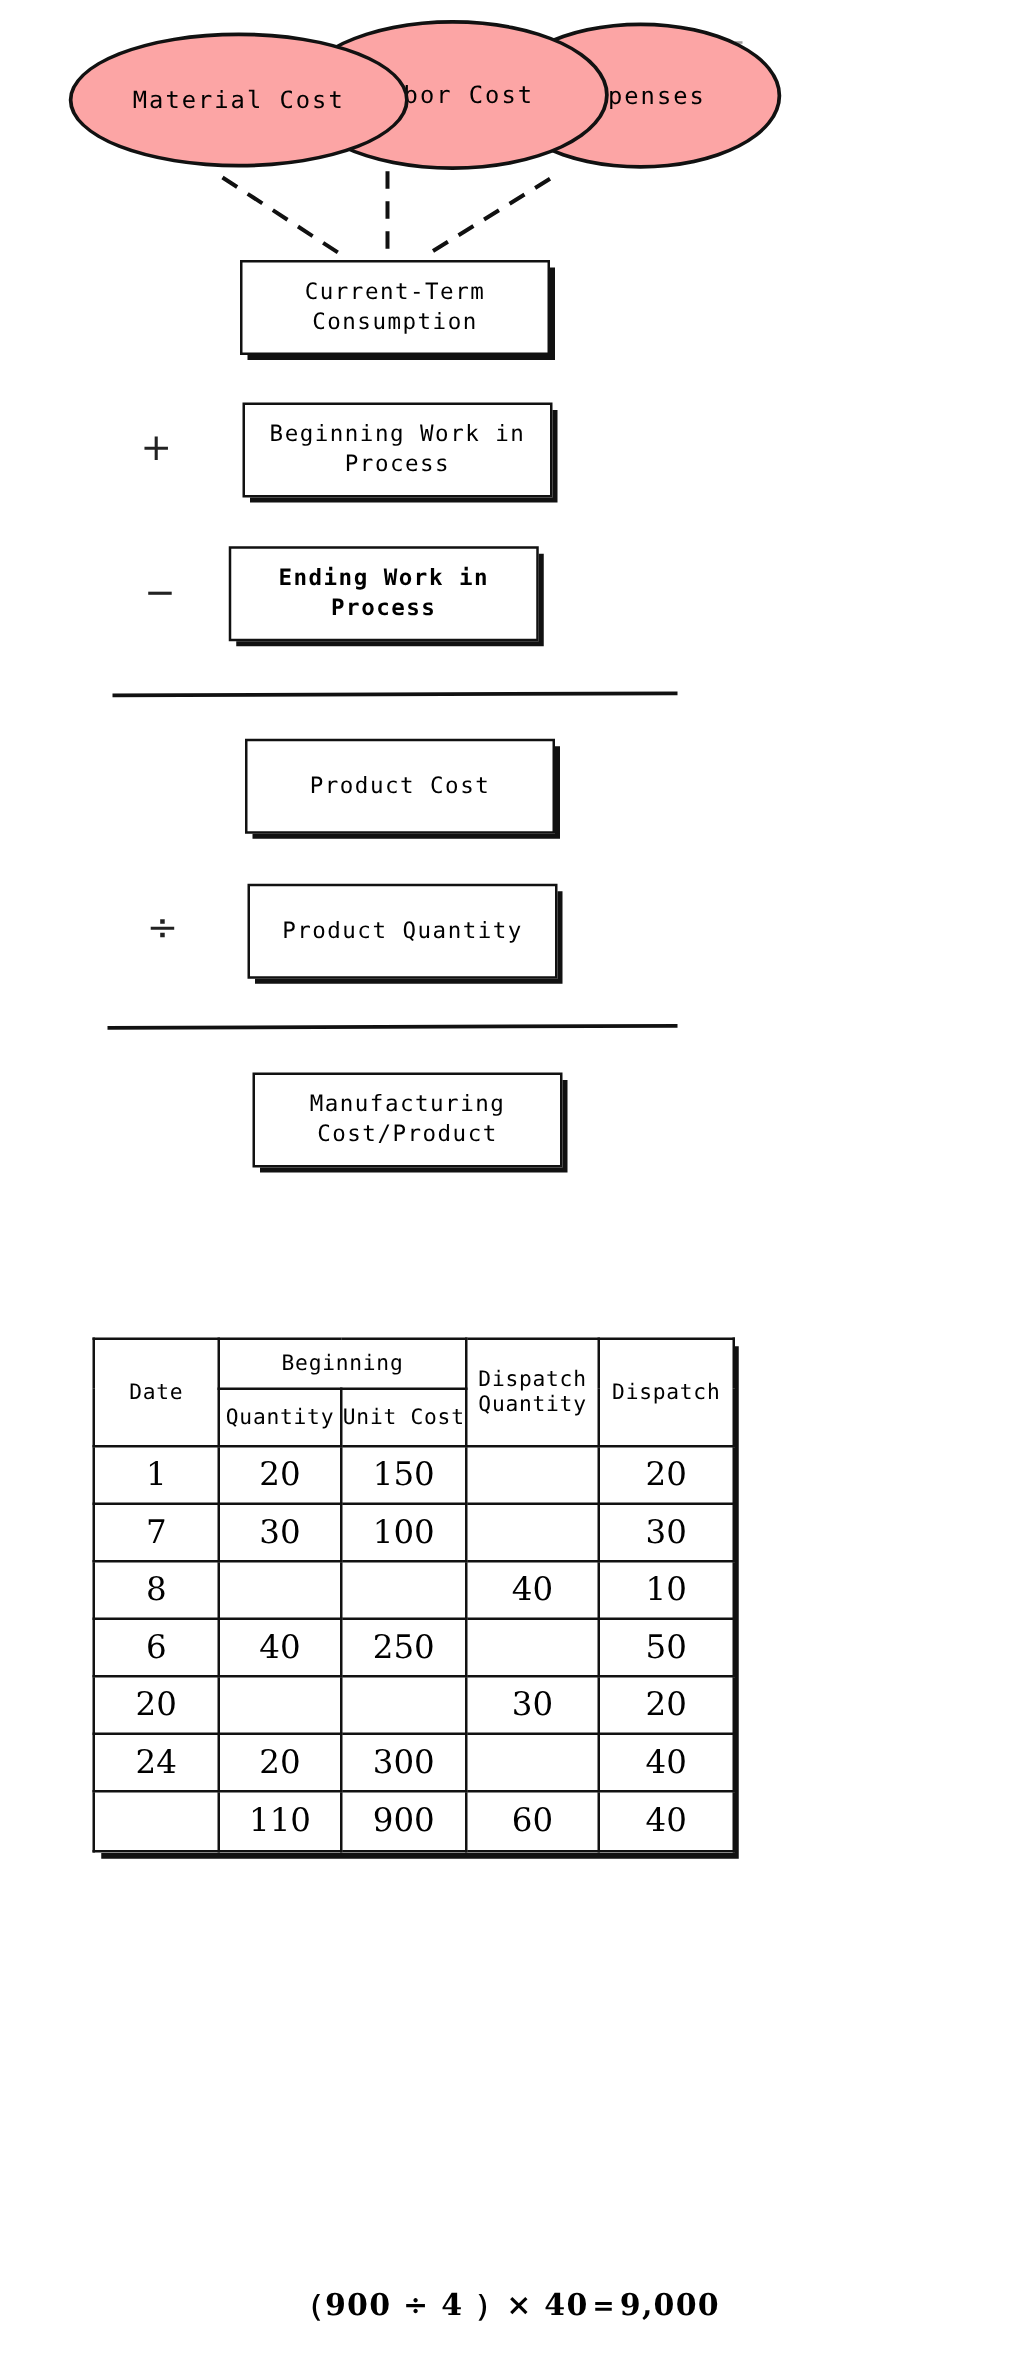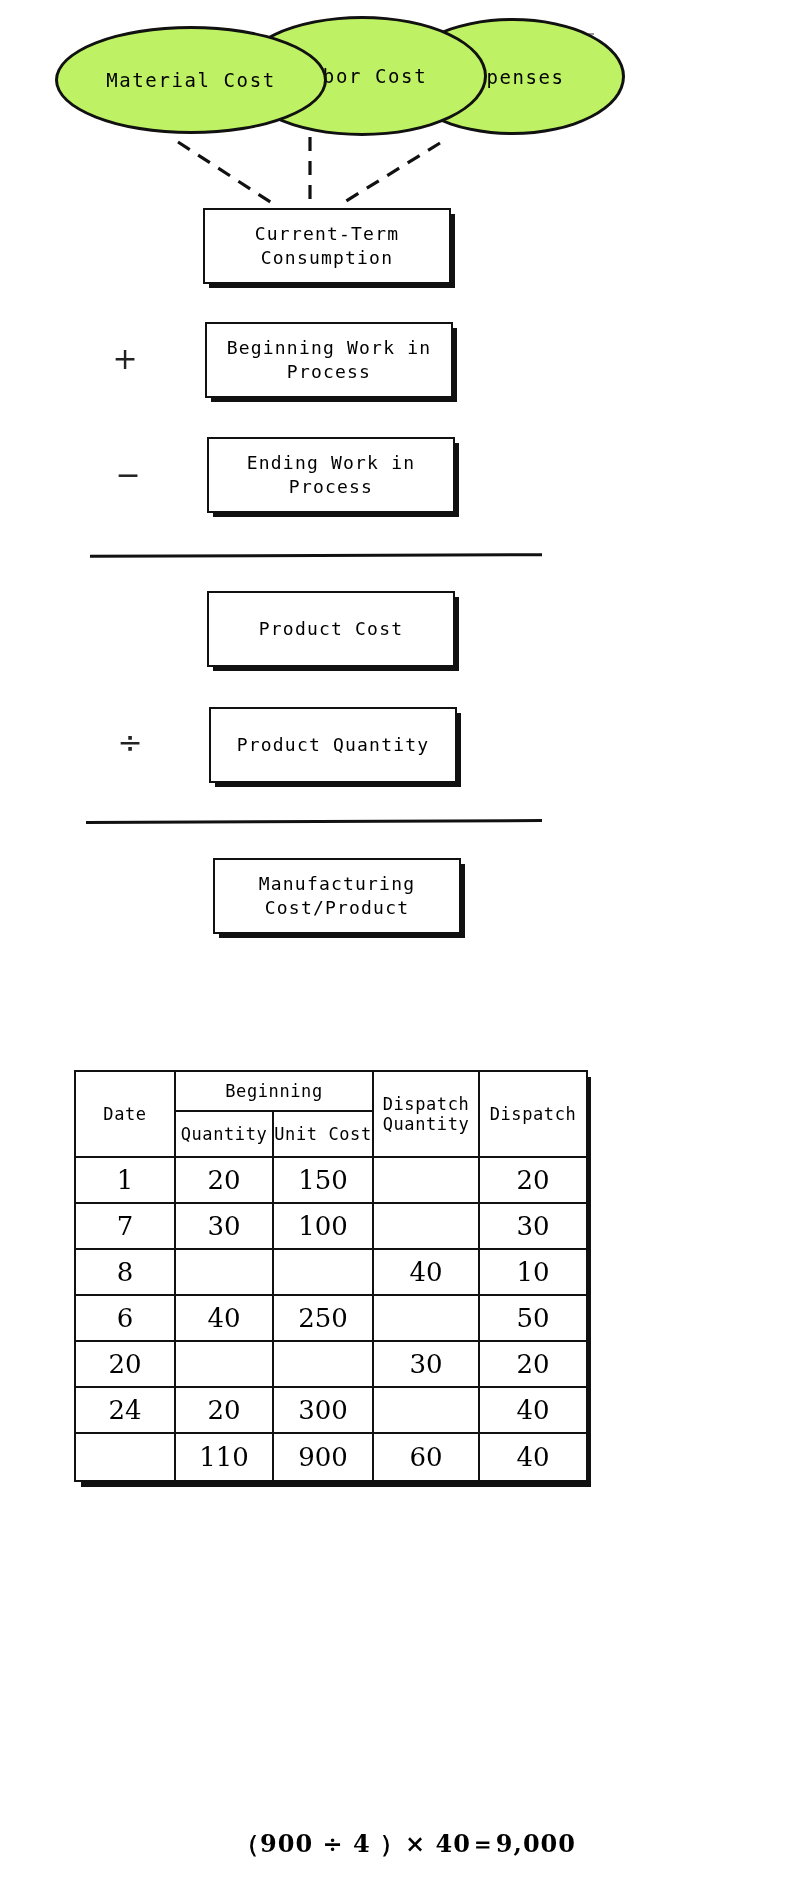--- a/index.html
+++ b/index.html
@@ -15,21 +15,21 @@
     color: #000000;
     overflow: hidden;
   }
 
   
   #ellipse-row { position: absolute; left: 0; top: 0; width: 811px; height: 150px; }
   .ellipse {
     position: absolute;
     border: 3.5px solid #111;
     border-radius: 50%;
-    background: #bef264;
+    background: #fca5a5;
     display: flex;
     align-items: center;
     justify-content: center;
     box-sizing: border-box;
   }
   .ellipse span {
     font-size: 19px;
     letter-spacing: 1.6px;
     white-space: nowrap;
   }
@@ -44,30 +44,29 @@
   .flowbox {
     position: absolute;
     box-sizing: border-box;
     background: #fff;
     border: 2.5px solid #111;
     box-shadow: 5px 5px 0 -1px #111;
     display: flex;
     align-items: center;
     justify-content: center;
     text-align: center;
-    margin-left: 11px;
   }
   .flowbox span {
     font-size: 18px;
     line-height: 1.35;
     letter-spacing: 1.2px;
   }
   #box-current   { left: 192px; top: 208px; width: 248px; height: 76px; }
   #box-beginning { left: 194px; top: 322px; width: 248px; height: 76px; }
-  #box-ending    { left: 196px; top: 437px; width: 248px; height: 76px; }
+  #box-ending    { left: 183px; top: 437px; width: 248px; height: 76px; font-weight: bold; }
   #box-prodcost  { left: 196px; top: 591px; width: 248px; height: 76px; }
   #box-prodqty   { left: 198px; top: 707px; width: 248px; height: 76px; }
   #box-mfgcost   { left: 202px; top: 858px; width: 248px; height: 76px; }
 
   
   .operator {
     position: absolute;
     font-size: 30px;
     line-height: 1;
     color: #222;

